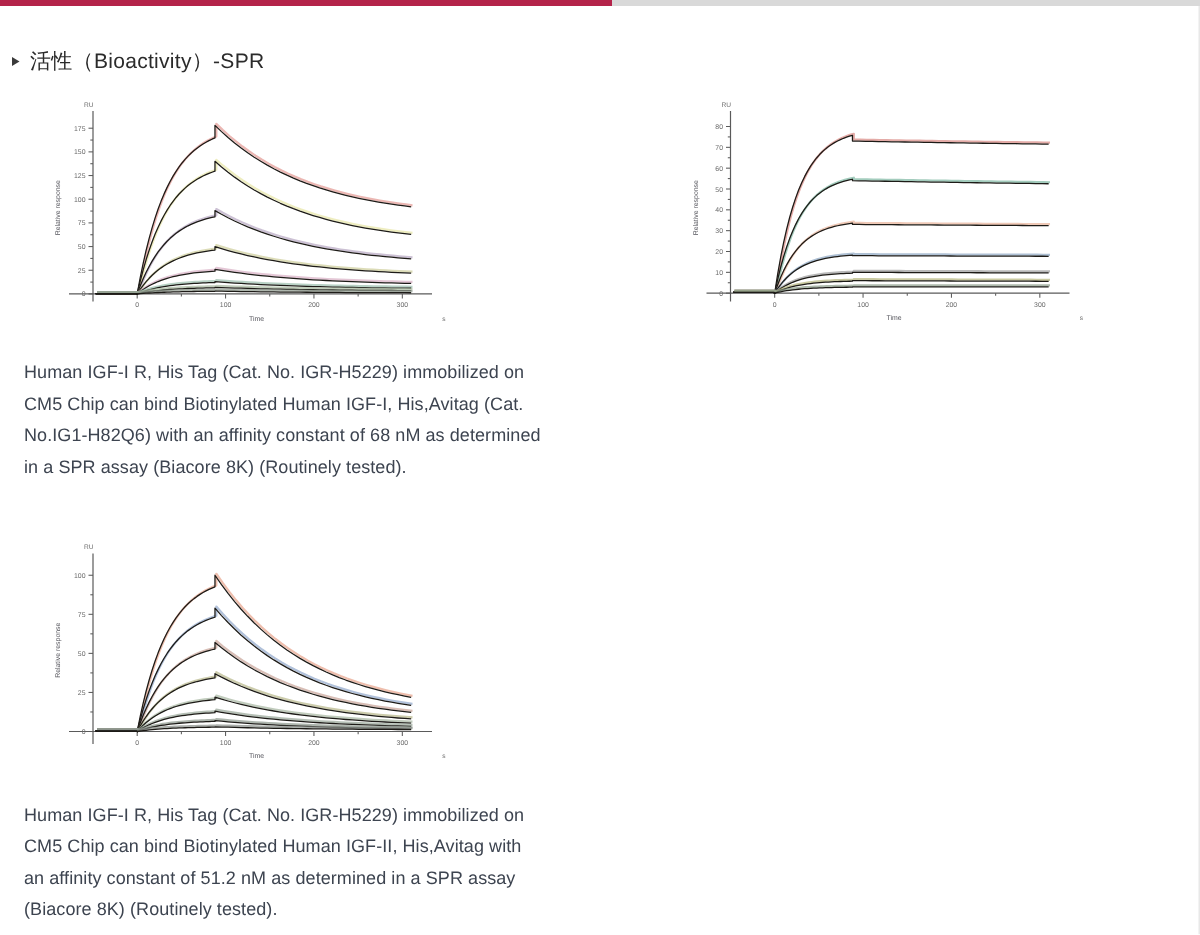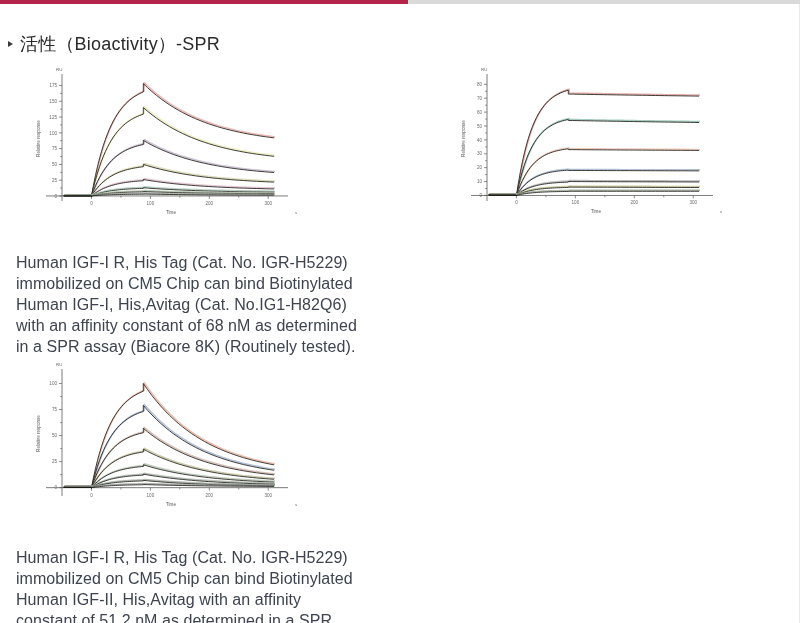--- a/index.html
+++ b/index.html
@@ -28,41 +28,41 @@
     height: 4px;
     background: #b4234a;
   }
 
   
   .heading {
     position: absolute;
     left: 8px; top: 32px;
     display: flex; align-items: center; gap: 7px;
     color: #2b2b2b;
-    font-size: 18px;
+    font-size: 14px;
     letter-spacing: .2px;
     white-space: nowrap;
   }
   .tri-bullet {
     width: 0; height: 0;
     border-left: 5px solid #3a3a3a;
     border-top: 3.5px solid transparent;
     border-bottom: 3.5px solid transparent;
     display: inline-block;
     margin-bottom: 1px;
   }
 
   
   .fig { position: absolute; }
   .fig-chart { position: relative; width: 290px; height: 170px; }
   .fig-caption {
     width: 345px;
-    margin-top: 20px;
+    margin-top: 6px;
     color: #3d4450;
-    font-size: 16px;
+    font-size: 12px;
     line-height: 21px;
     letter-spacing: .05px;
   }
 
   #fig1 { left: 16px;  top: 62px; }
   #fig2 { left: 441px; top: 62px; }
   #fig3 { left: 16px;  top: 357px; }
 
   svg { display: block; overflow: visible; }
   .axis-line { stroke: #5a5a5a; stroke-width: .8; fill: none; }

